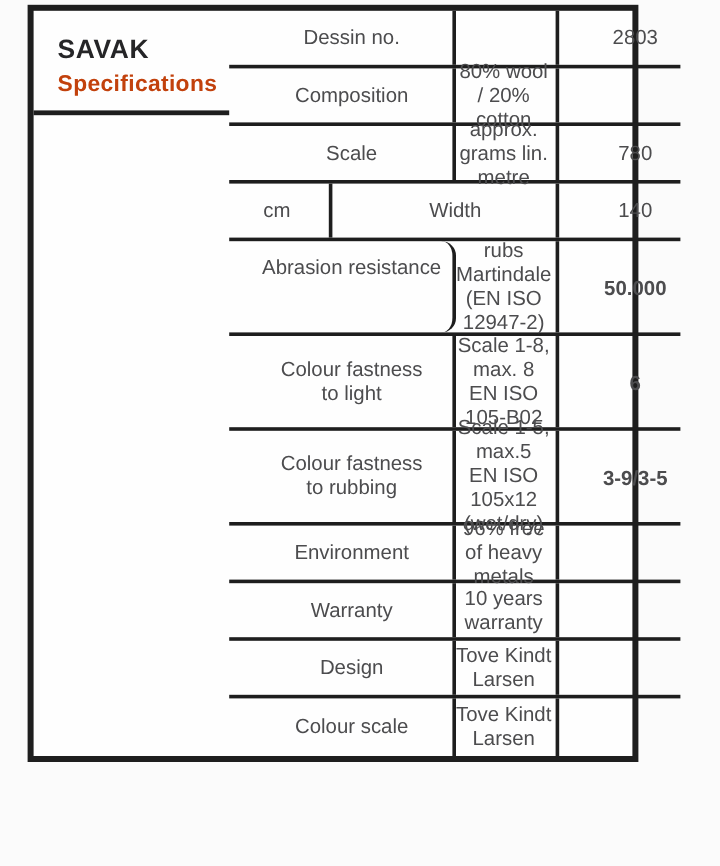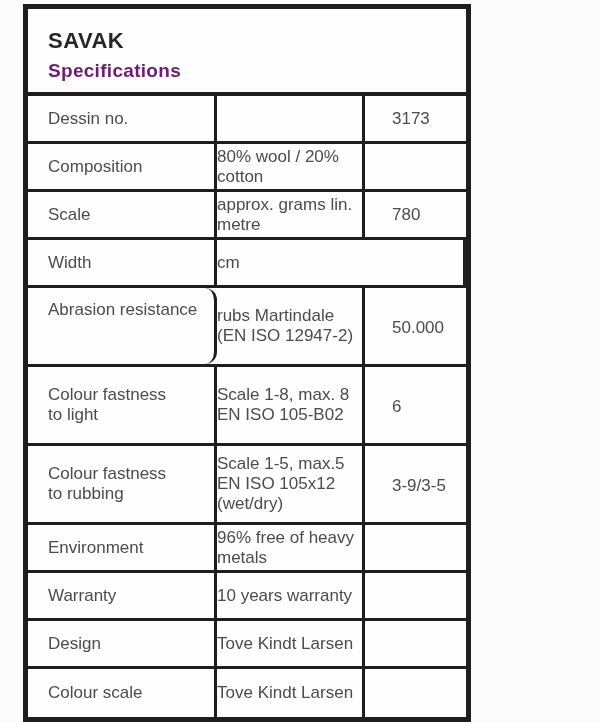--- a/index.html
+++ b/index.html
@@ -12,109 +12,111 @@
   }
   .page {
     width: 600px;
     height: 722px;
     position: relative;
   }
   .spec-table {
     position: absolute;
     left: 23px;
     top: 4px;
-    width: 448px;
+    width: 509px;
     border: 5px solid #1e1e1e;
     background: #fefefe;
     display: flex;
-    flex-direction: column;
+    flex-direction: row;
   }
   .table-header {
     height: 87px;
     border-bottom: 4px solid #1e1e1e;
     padding: 19px 10px 0 20px;
   }
   .product-title {
     font-size: 22px;
     font-weight: 700;
     color: #252527;
     letter-spacing: 0.5px;
   }
   .product-subtitle {
     font-size: 19px;
     font-weight: 700;
-    color: #701a75;
+    color: #c2410c;
     margin-top: 6px;
     letter-spacing: 0.3px;
   }
   .row {
     display: flex;
     align-items: stretch;
     height: 48px;
     border-bottom: 3px solid #1e1e1e;
   }
   .row.tall { height: 79px; }
   .row:last-child { border-bottom: none; }
   .cell {
     display: flex;
     flex-direction: column;
     justify-content: center;
     font-size: 17px;
     line-height: 20px;
     color: #4c4c4e;
     white-space: pre-line;
+    text-align: center;
   }
   .cell-label {
     width: 189px;
     border-right: 3px solid #1e1e1e;
     padding-left: 20px;
     padding-right: 2px;
   }
   .cell-desc {
     flex: 1;
     border-right: 3px solid #1e1e1e;
     padding-right: 4px;
   }
   .cell-value {
     width: 101px;
     padding-left: 27px;
     padding-right: 2px;
   }
   
   .row.label-first-line .cell-label { padding-bottom: 32px; border-radius: 12px; }
-  .row.value-second-line .cell-value { padding-top: 4px; }
+  .row.value-second-line .cell-value { padding-top: 4px; font-weight: bold; }
 </style>
 </head>
 <body>
 
 <div class="page">
   <div class="spec-table">
     <div class="table-header">
       <div class="product-title">SAVAK</div>
       <div class="product-subtitle">Specifications</div>
     </div>
     <div>
         <div class="row">
     <div class="cell cell-label">Dessin no.</div>
     <div class="cell cell-desc"></div>
-    <div class="cell cell-value">3173</div>
+    <div class="cell cell-value">2803</div>
   </div>
         <div class="row">
     <div class="cell cell-label">Composition</div>
     <div class="cell cell-desc">80% wool / 20% cotton</div>
     <div class="cell cell-value"></div>
   </div>
         <div class="row">
     <div class="cell cell-label">Scale</div>
     <div class="cell cell-desc">approx. grams lin. metre</div>
     <div class="cell cell-value">780</div>
   </div>
         <div class="row">
+    <div class="cell cell-desc">cm</div>
     <div class="cell cell-label">Width</div>
-    <div class="cell cell-desc">cm</div>
+    <div class="cell cell-value">140</div>
   </div>
         <div class="row tall label-first-line value-second-line">
     <div class="cell cell-label">Abrasion resistance</div>
     <div class="cell cell-desc">rubs Martindale
 (EN ISO 12947-2)</div>
     <div class="cell cell-value">50.000</div>
   </div>
         <div class="row tall value-second-line">
     <div class="cell cell-label">Colour fastness
 to light</div>

